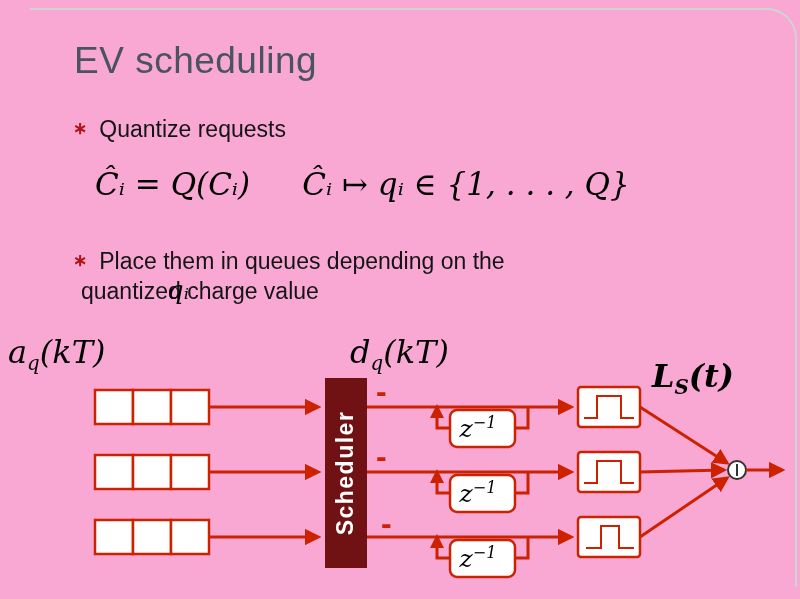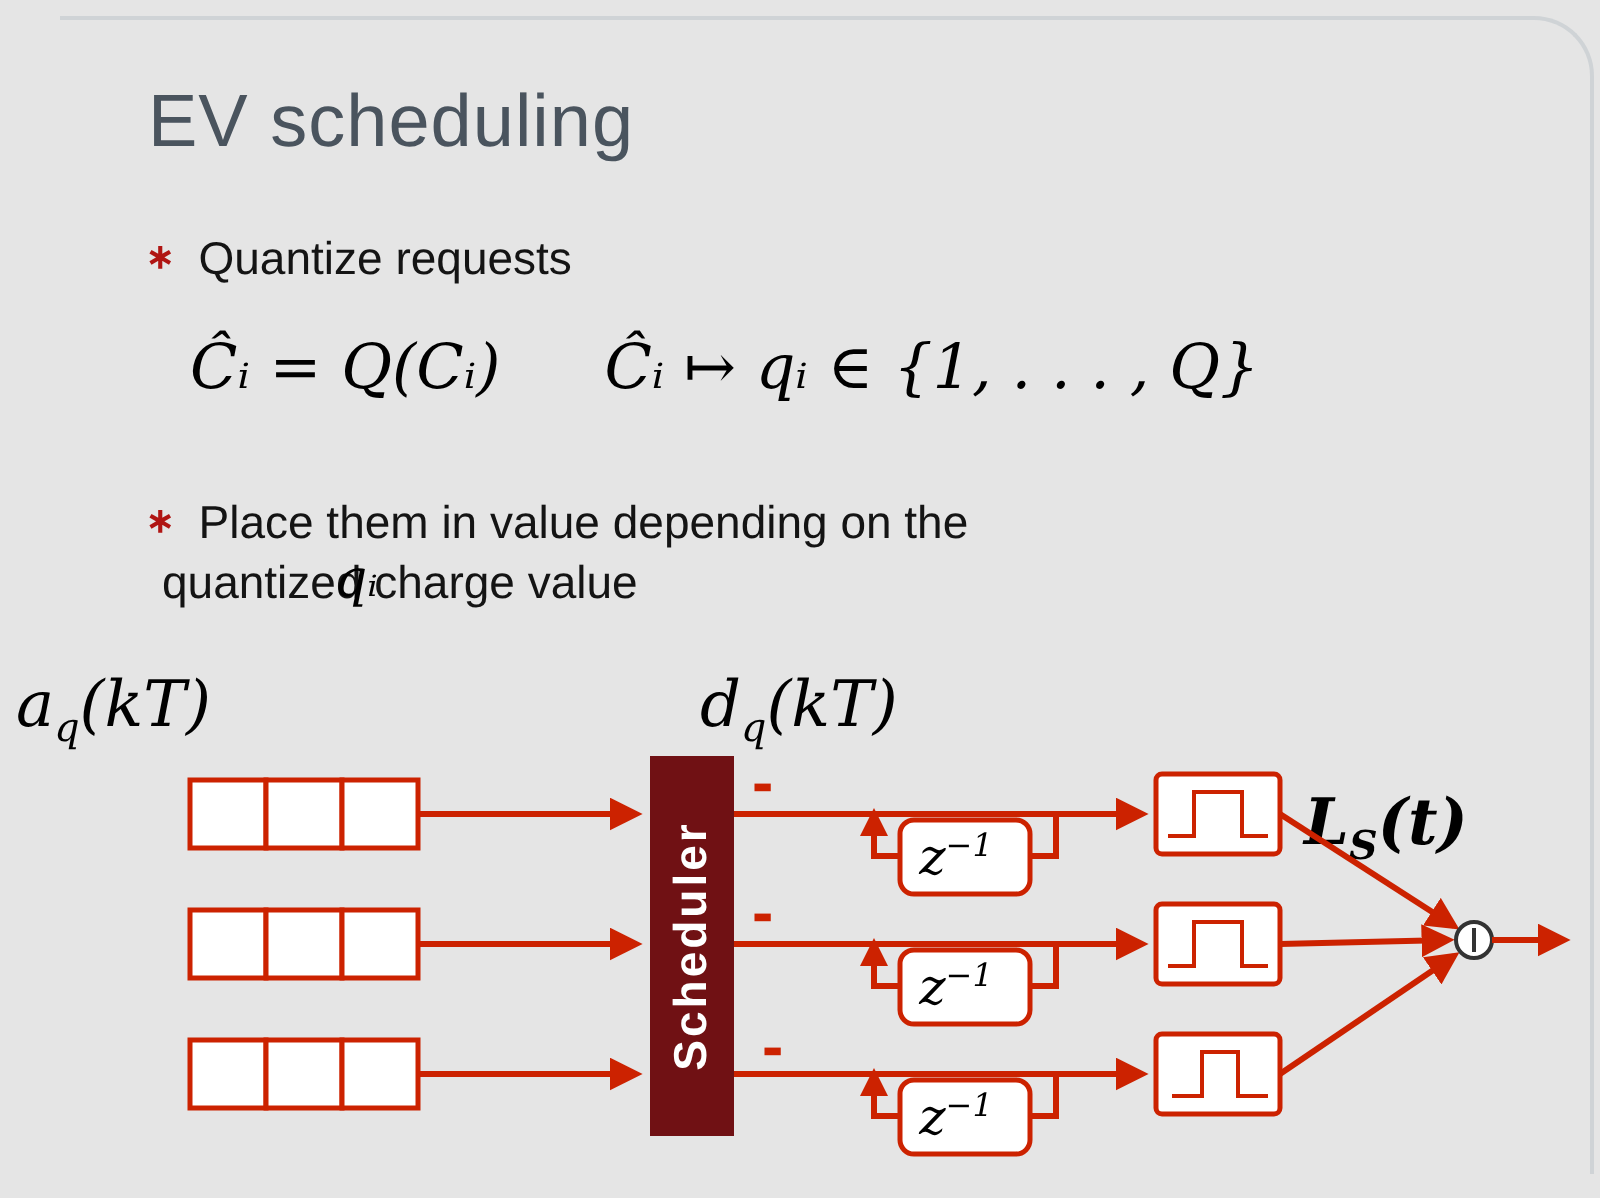--- a/index.html
+++ b/index.html
@@ -1,17 +1,17 @@
 <!DOCTYPE html>
 <html><head>
 <meta charset="utf-8">
 <style>
   html,body { margin:0; padding:0; background:#ffffff; }
   .slide {
-    position:relative; width:800px; height:599px; background:#e5e5e5;
+    position:relative; width:800px; height:599px; background:#f9a8d4;
     font-family:"Liberation Sans", sans-serif; overflow:hidden;
   }
   .frame-deco {
     position:absolute; top:8px; left:30px; right:3px; bottom:12px;
     border-top:2px solid #cfd3d6; border-right:2px solid #cfd3d6;
     border-top-right-radius:30px; pointer-events:none;
   }
   .title {
     position:absolute; left:74px; top:40px; margin:0;
     font-size:37px; font-weight:400; color:#4a545e; letter-spacing:0.5px;
@@ -30,21 +30,21 @@
     position:absolute; left:167px; top:275px;
     font-family:"DejaVu Serif", serif; font-style:italic; font-size:26px; color:#000;text-align:right;
   }
   .dlabel {
     position:absolute; font-family:"DejaVu Serif", serif; font-style:italic;
     font-size:32px; color:#000; pointer-events:none; white-space:nowrap;
   }
   .dlabel sub { font-size:0.62em; }
   .label-aq { left:8px;  top:333px; }
   .label-dq { left:350px; top:333px; }
-  .label-ls { left:652px; top:392px; font-weight:bold; }
+  .label-ls { left:652px; top:357px; font-weight:bold; }
   .diagram-svg { position:absolute; left:0; top:330px; }
   .sched-text {
     font-family:"Liberation Sans", sans-serif; font-weight:bold; font-size:23px;
     fill:#ffffff; letter-spacing:1.5px;
   }
   .delay-text { font-family:"DejaVu Serif", serif; font-style:italic; fill:#000; }
   .minus-text { font-family:"Liberation Sans", sans-serif; font-weight:bold; font-size:32px; fill:#cc2200; }
 </style>
 </head>
 <body>
@@ -56,21 +56,21 @@
 
   <div class="bullet b1">
     <span class="marker">∗</span><span>Quantize requests</span>
   </div>
 
   <div class="formula">
     <span class="fl">Ĉᵢ = Q(Cᵢ)</span><span class="fr">Ĉᵢ ↦ qᵢ ∈ {1, . . . , Q}</span>
   </div>
 
   <div class="bullet b2">
-    <span class="marker">∗</span><span>Place them in value depending on the</span><br>
+    <span class="marker">∗</span><span>Place them in queues depending on the</span><br>
     <span style="margin-left:8px;">quantized charge value</span>
   </div>
 
   <div class="qi-overlay">qᵢ</div>
 
   <div class="dlabel label-aq"><span>a</span><sub>q</sub><span>(kT)</span></div>
 
   <div class="dlabel label-dq"><span>d</span><sub>q</sub><span>(kT)</span></div>
 
   <div class="dlabel label-ls"><span>L</span><sub>S</sub><span>(t)</span></div>

